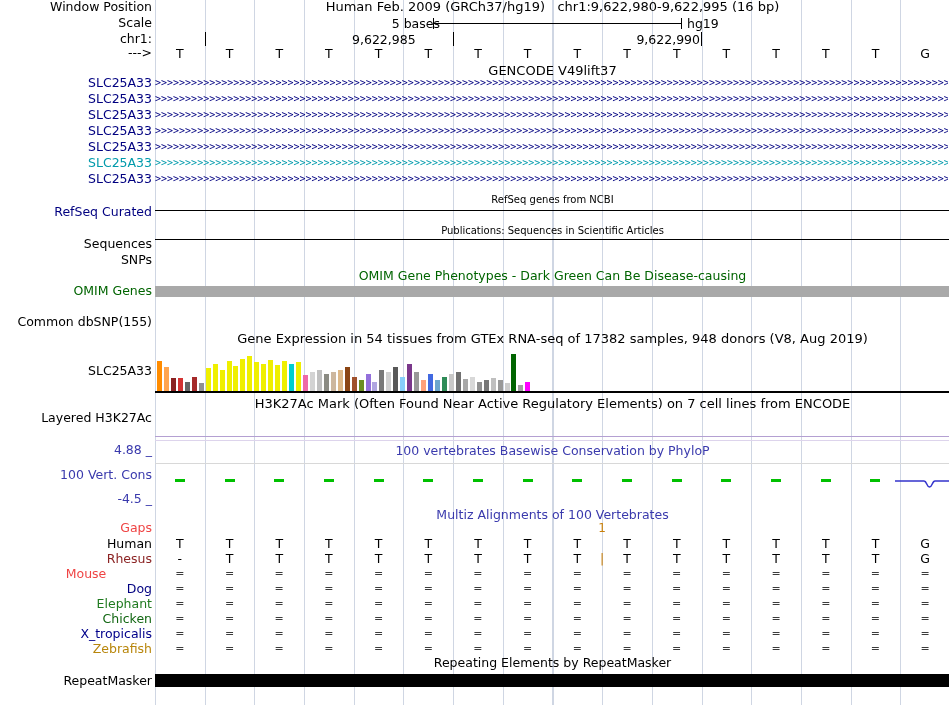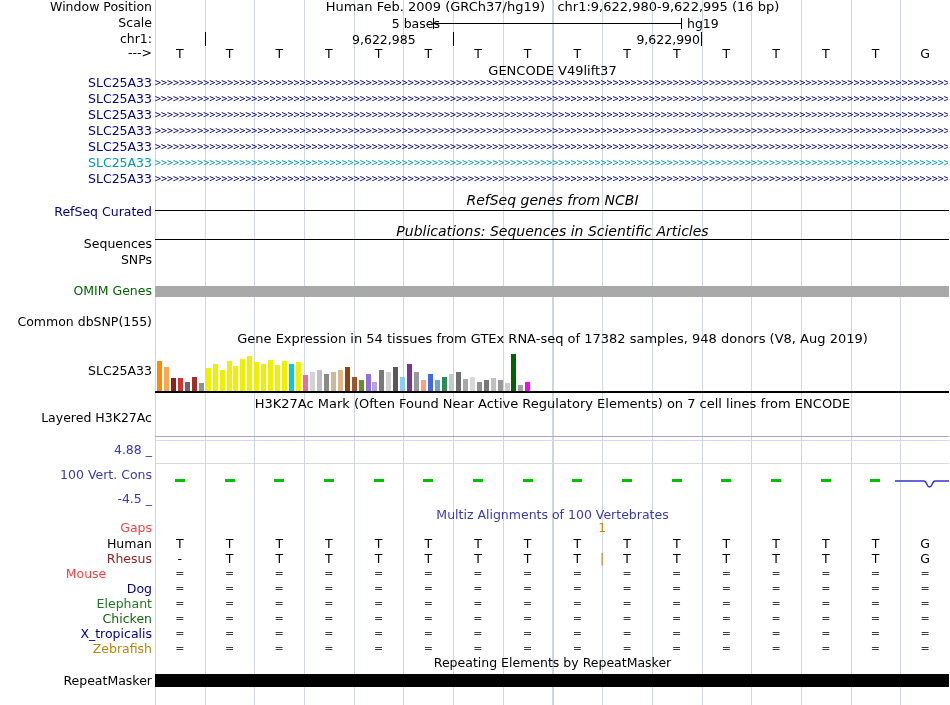--- a/index.html
+++ b/index.html
@@ -3,21 +3,21 @@
 <meta charset="utf-8">
 <style>
   html,body{margin:0;padding:0;background:#fff;}
   #browser{position:relative;width:950px;height:705px;background:#fff;overflow:hidden;
     font-family:"DejaVu Sans","Liberation Sans",sans-serif;font-size:12.5px;color:#000;}
   #grid{position:absolute;left:155px;top:0;width:795px;height:705px;
     background:repeating-linear-gradient(to right,#cfd6e3 0px,#cfd6e3 1px,transparent 1px,transparent 49.6875px);
     border-right:1px solid #cfd6e3;}
   .lbl{position:absolute;left:0;width:152px;text-align:right;white-space:nowrap;line-height:14px;}
   .title{position:absolute;left:155px;width:795px;text-align:center;white-space:pre;line-height:14px;}
-  .small{font-size:14px;font-style:italic;}
+  .small{font-size:10px;}
   .big{font-size:13px;}
   .hline{position:absolute;left:155px;width:794px;height:1px;background:#000;}
   .vtick{position:absolute;width:1px;background:#000;}
   .gen{position:absolute;left:0;top:0;width:0;height:0;}
   #base-row{position:absolute;left:155px;top:46px;width:795px;height:15px;}
   #base-row > div{line-height:15px;font-size:12.5px;}
   #gtex-bars{position:absolute;left:155px;top:352px;width:795px;height:39px;}
   #cons-ticks{position:absolute;left:155px;top:479px;width:795px;height:4px;}
 </style>
 </head>
@@ -85,20 +85,21 @@
 
   <div class="title small" style="top:193px">RefSeq genes from NCBI</div>
   <div class="hline" style="top:210px"></div>
   <div class="lbl" style="top: 205px; color: rgb(0, 0, 128);">RefSeq Curated</div>
 
   <div class="title small" style="top:224px">Publications: Sequences in Scientific Articles</div>
   <div class="hline" style="top:239px"></div>
   <div class="lbl" style="top:237px">Sequences</div>
   <div class="lbl" style="top:253px">SNPs</div>
 
+  <div class="title" style="top: 269px; color: rgb(0, 100, 0);">OMIM Gene Phenotypes - Dark Green Can Be Disease-causing</div>
   <div style="position: absolute; left: 155px; top: 286px; width: 794px; height: 11px; background: rgb(169, 169, 169);"></div>
   <div class="lbl" style="top: 284px; color: rgb(0, 100, 0);">OMIM Genes</div>
 
   <div class="lbl" style="top:315px">Common dbSNP(155)</div>
 
   <div class="title big" style="top:332px">Gene Expression in 54 tissues from GTEx RNA-seq of 17382 samples, 948 donors (V8, Aug 2019)</div>
   <div id="gtex-bars">
       <div style="position: absolute; left: 2px; bottom: 0px; width: 5px; height: 30px; background: rgb(255, 140, 0);"></div>
       <div style="position: absolute; left: 8.95px; bottom: 0px; width: 5px; height: 24px; background: rgb(255, 165, 79);"></div>
       <div style="position: absolute; left: 15.9px; bottom: 0px; width: 5px; height: 13px; background: rgb(139, 34, 34);"></div>
@@ -156,20 +157,21 @@
     </div>
   <div class="hline" style="top:391px;height:2px"></div>
   <div class="lbl" style="top:364px">SLC25A33</div>
 
   <div class="title big" style="top:397px">H3K27Ac Mark (Often Found Near Active Regulatory Elements) on 7 cell lines from ENCODE</div>
   <div class="lbl" style="top:411px">Layered H3K27Ac</div>
   <div class="hline" style="top: 436px; background: rgb(180, 160, 210);"></div>
   <div class="hline" style="top:440px;background:#ddd4ec"></div>
 
   <div class="lbl" style="top: 443px; color: rgb(58, 58, 173);">4.88 _</div>
+  <div class="title" style="top: 444px; color: rgb(58, 58, 173);">100 vertebrates Basewise Conservation by PhyloP</div>
   <div class="hline" style="top:463px;background:#d8d8d8"></div>
   <div class="lbl" style="top: 468px; color: rgb(58, 58, 173);">100 Vert. Cons</div>
   <div id="cons-ticks">
       <div style="position: absolute; left: 19.8438px; top: 0px; width: 10px; height: 3px; background: rgb(0, 192, 0);"></div>
       <div style="position: absolute; left: 69.5312px; top: 0px; width: 10px; height: 3px; background: rgb(0, 192, 0);"></div>
       <div style="position: absolute; left: 119.219px; top: 0px; width: 10px; height: 3px; background: rgb(0, 192, 0);"></div>
       <div style="position: absolute; left: 168.906px; top: 0px; width: 10px; height: 3px; background: rgb(0, 192, 0);"></div>
       <div style="position: absolute; left: 218.594px; top: 0px; width: 10px; height: 3px; background: rgb(0, 192, 0);"></div>
       <div style="position: absolute; left: 268.281px; top: 0px; width: 10px; height: 3px; background: rgb(0, 192, 0);"></div>
       <div style="position: absolute; left: 317.969px; top: 0px; width: 10px; height: 3px; background: rgb(0, 192, 0);"></div>

